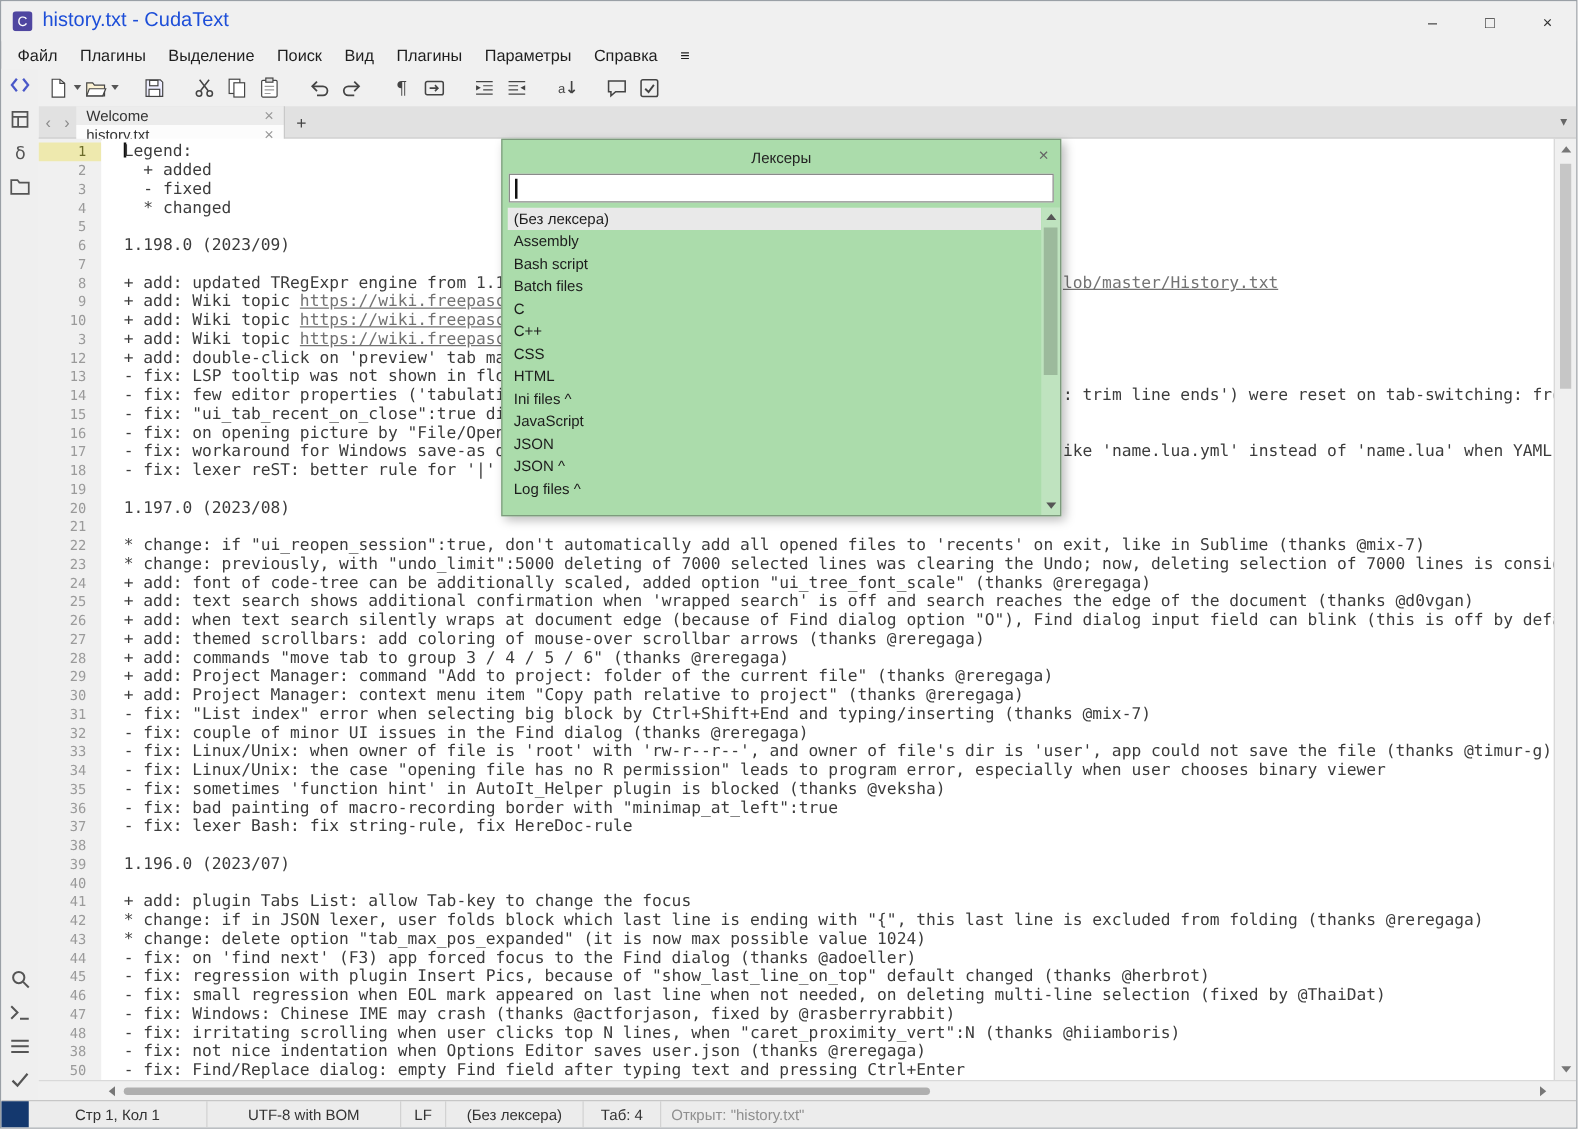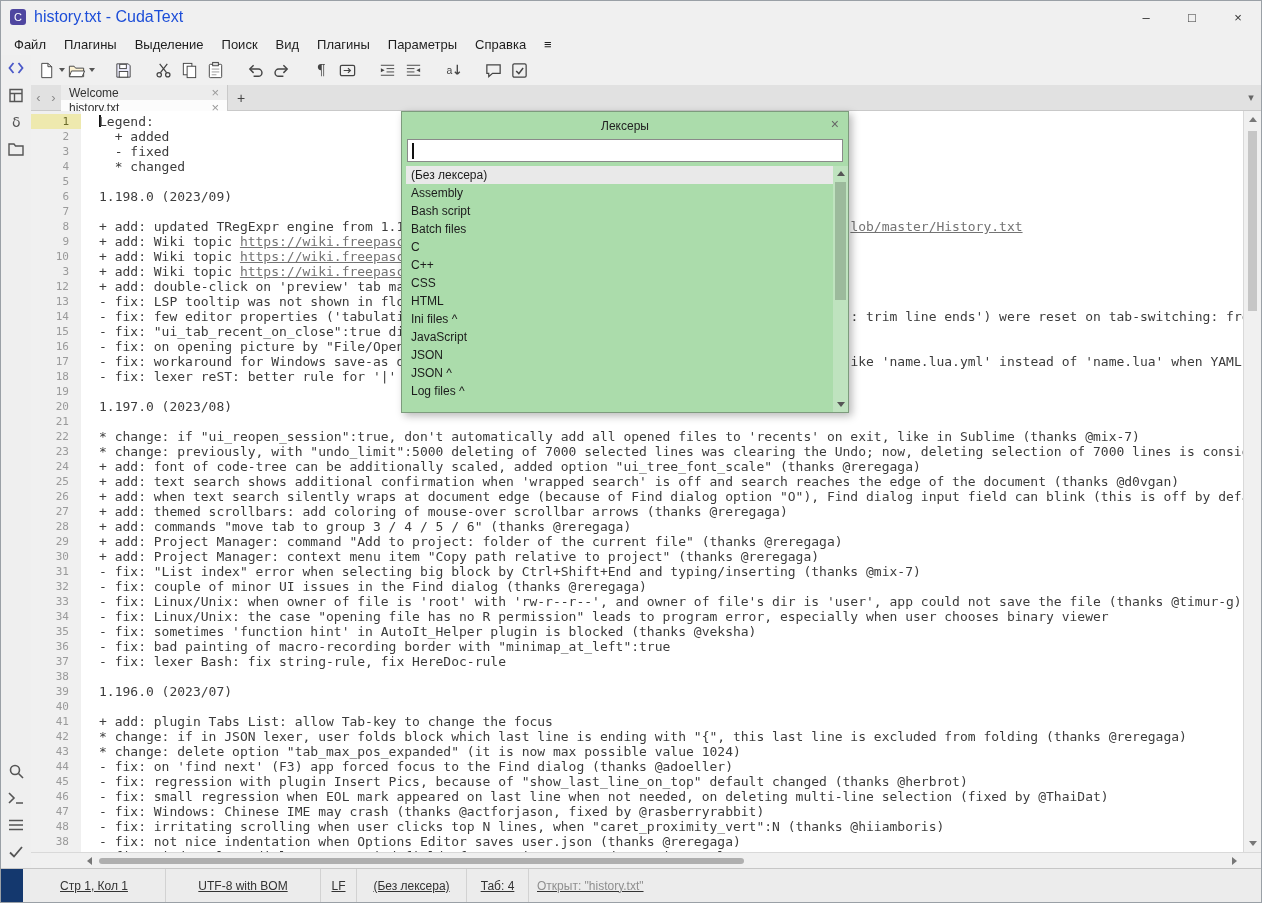--- a/index.html
+++ b/index.html
@@ -62,21 +62,21 @@
   .vs-up{top:6px;border-bottom:5px solid #777;}
   .vs-down{bottom:6px;border-top:5px solid #777;}
   .vs-thumb{position:absolute;top:20px;left:4px;width:9px;height:180px;background:#c6c6c6;}
   .hscroll{height:16px;background:#f0f0f0;border-top:1px solid #d9d9d9;position:relative;flex:0 0 auto;}
   .hs-left,.hs-right{position:absolute;top:4px;width:0;height:0;border-top:4px solid transparent;border-bottom:4px solid transparent;}
   .hs-left{left:56px;border-right:5px solid #777;}
   .hs-right{right:24px;border-left:5px solid #777;}
   .hs-thumb{position:absolute;left:68px;top:5px;height:6px;width:645px;background:#aFAFaf;border-radius:3px;}
 
   
-  .statusbar{height:34px;background:#ececec;border-top:1px solid #c6c6c6;display:flex;align-items:stretch;font-size:12px;color:#333;flex:0 0 auto;text-decoration:underline;}
+  .statusbar{height:22px;background:#ececec;border-top:1px solid #c6c6c6;display:flex;align-items:stretch;font-size:12px;color:#333;flex:0 0 auto;}
   .sb-block{width:22px;background:#14386e;flex:0 0 auto;}
   .sb-cell{display:flex;align-items:center;justify-content:center;padding:0 8px;border-right:1px solid #d2d2d2;white-space:nowrap;overflow:hidden;}
   .sb-message{color:#8f8f8f;border-right:none;justify-content:flex-start;flex:1;}
 
   
   .dialog{position:absolute;left:400px;top:110px;width:448px;height:302px;background:#abdcab;border:1px solid #7d9b7d;
     box-shadow:3px 3px 8px rgba(0,0,0,0.28);display:flex;flex-direction:column;z-index:50;font-size:12px;}
   .dlg-header{height:27px;position:relative;display:flex;align-items:center;justify-content:center;color:#222;flex:0 0 auto;}
   .dlg-close{position:absolute;right:9px;top:4px;color:#666;font-size:14px;}
   .dlg-input-wrap{padding:0 5px 4px;flex:0 0 auto;}

